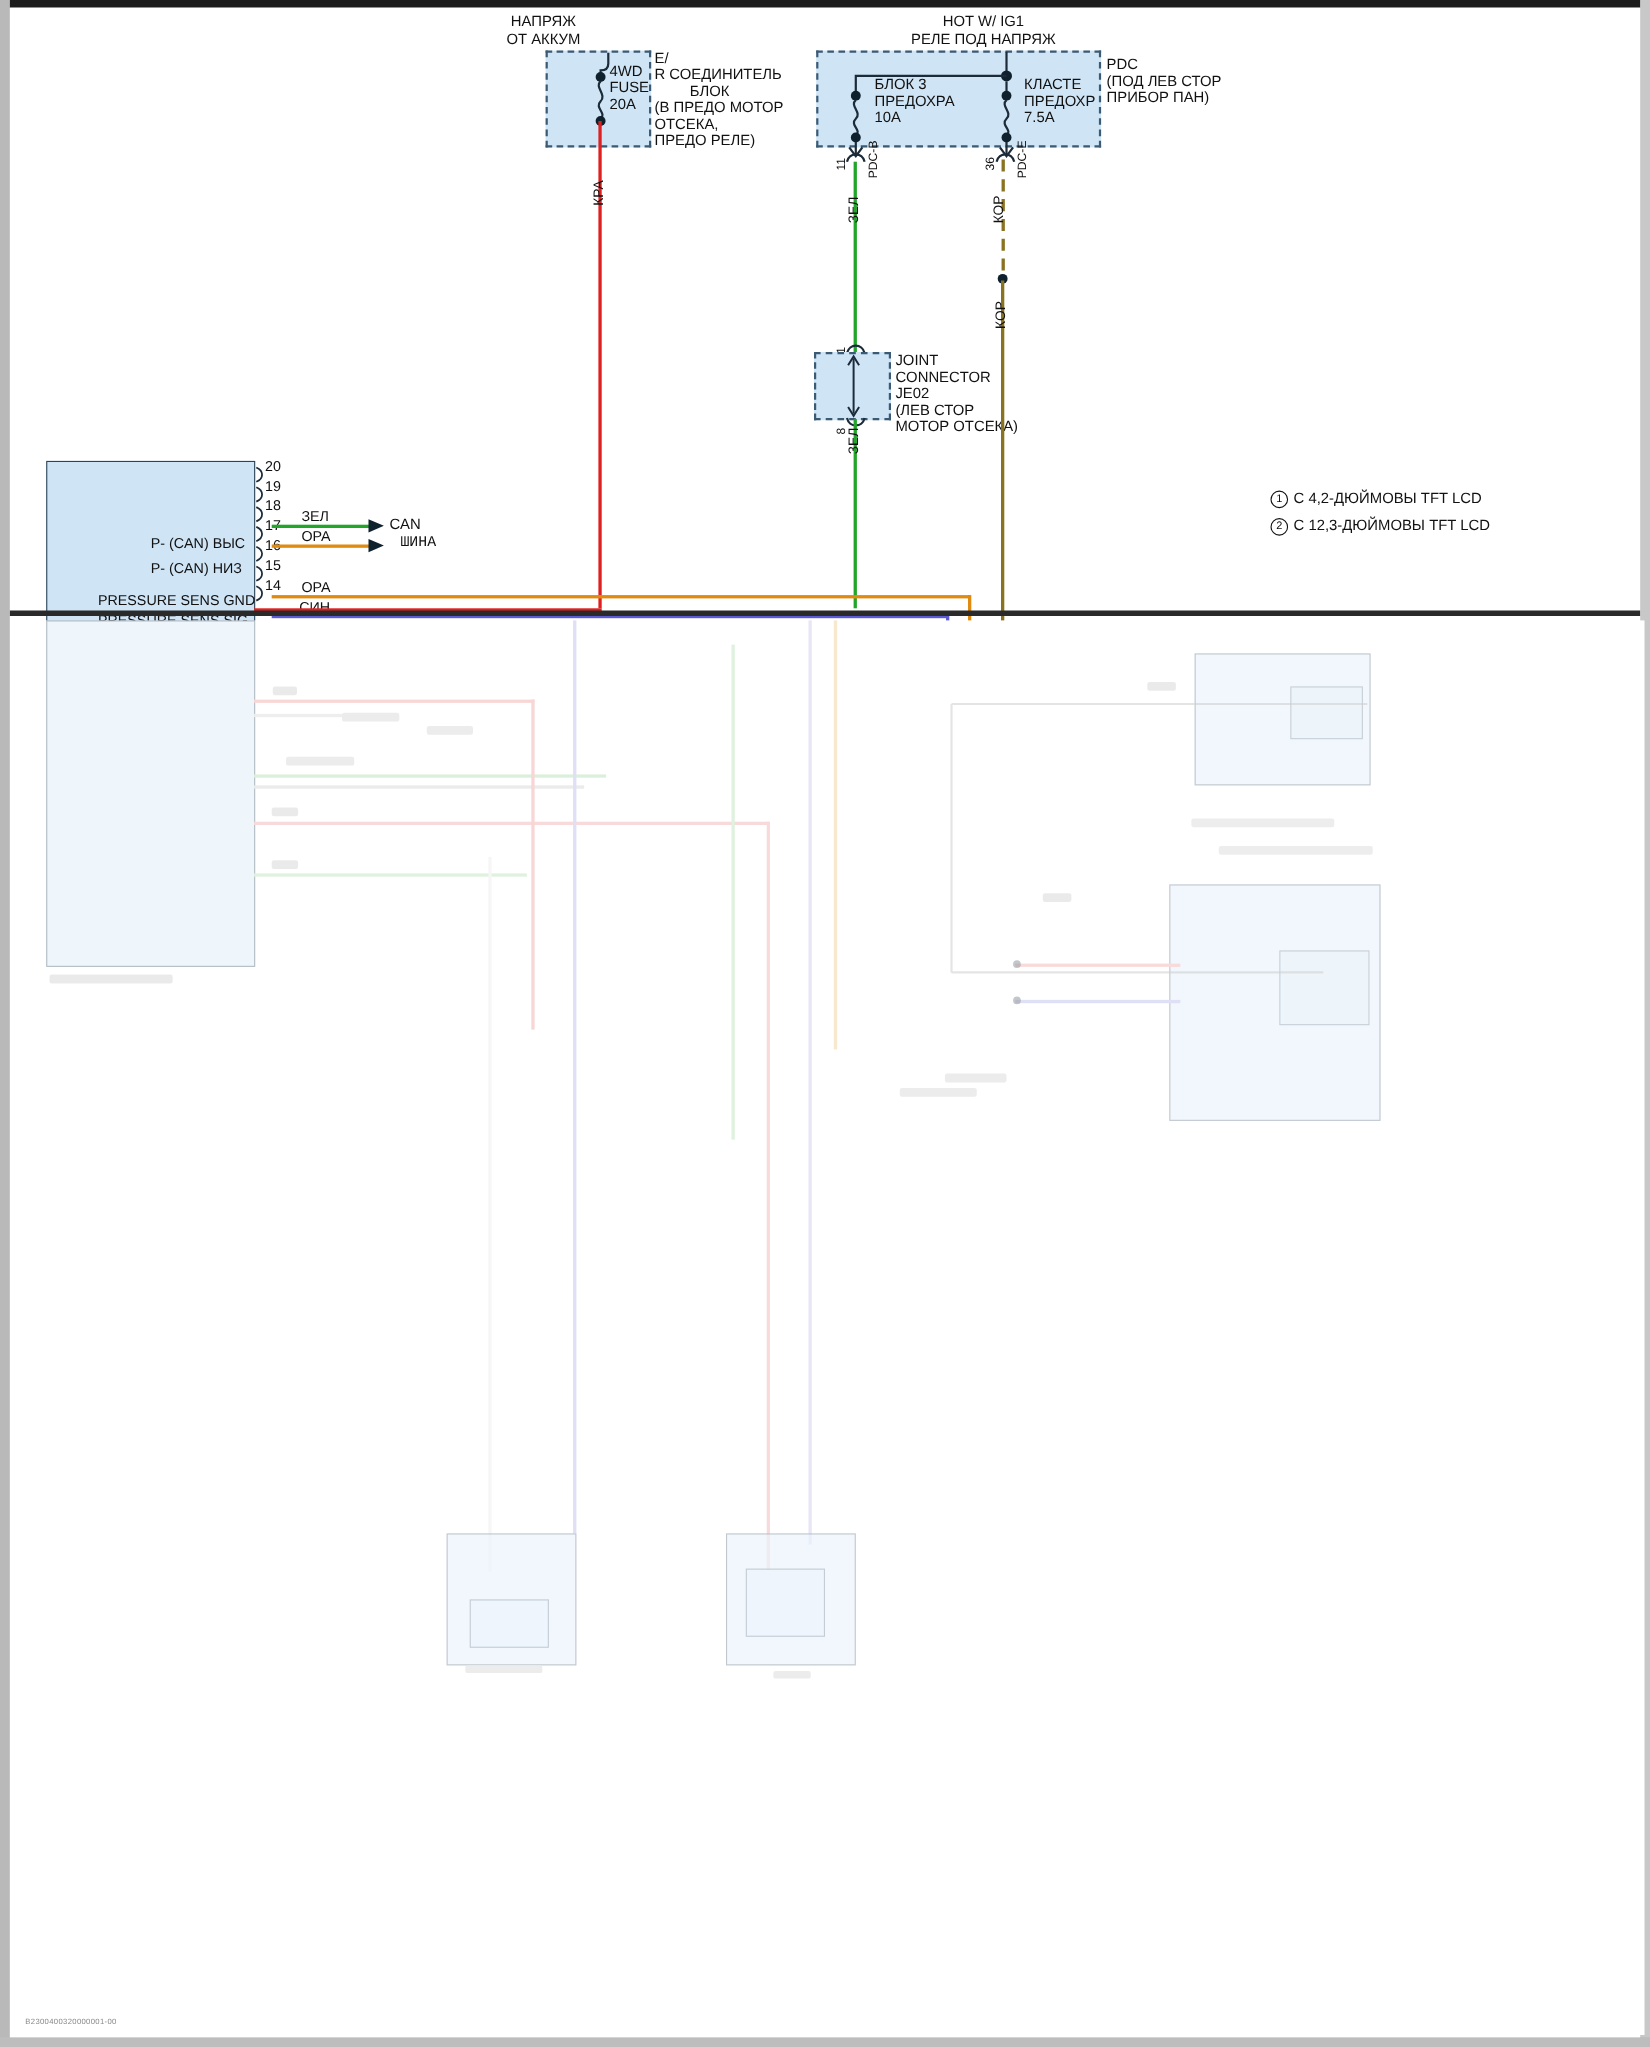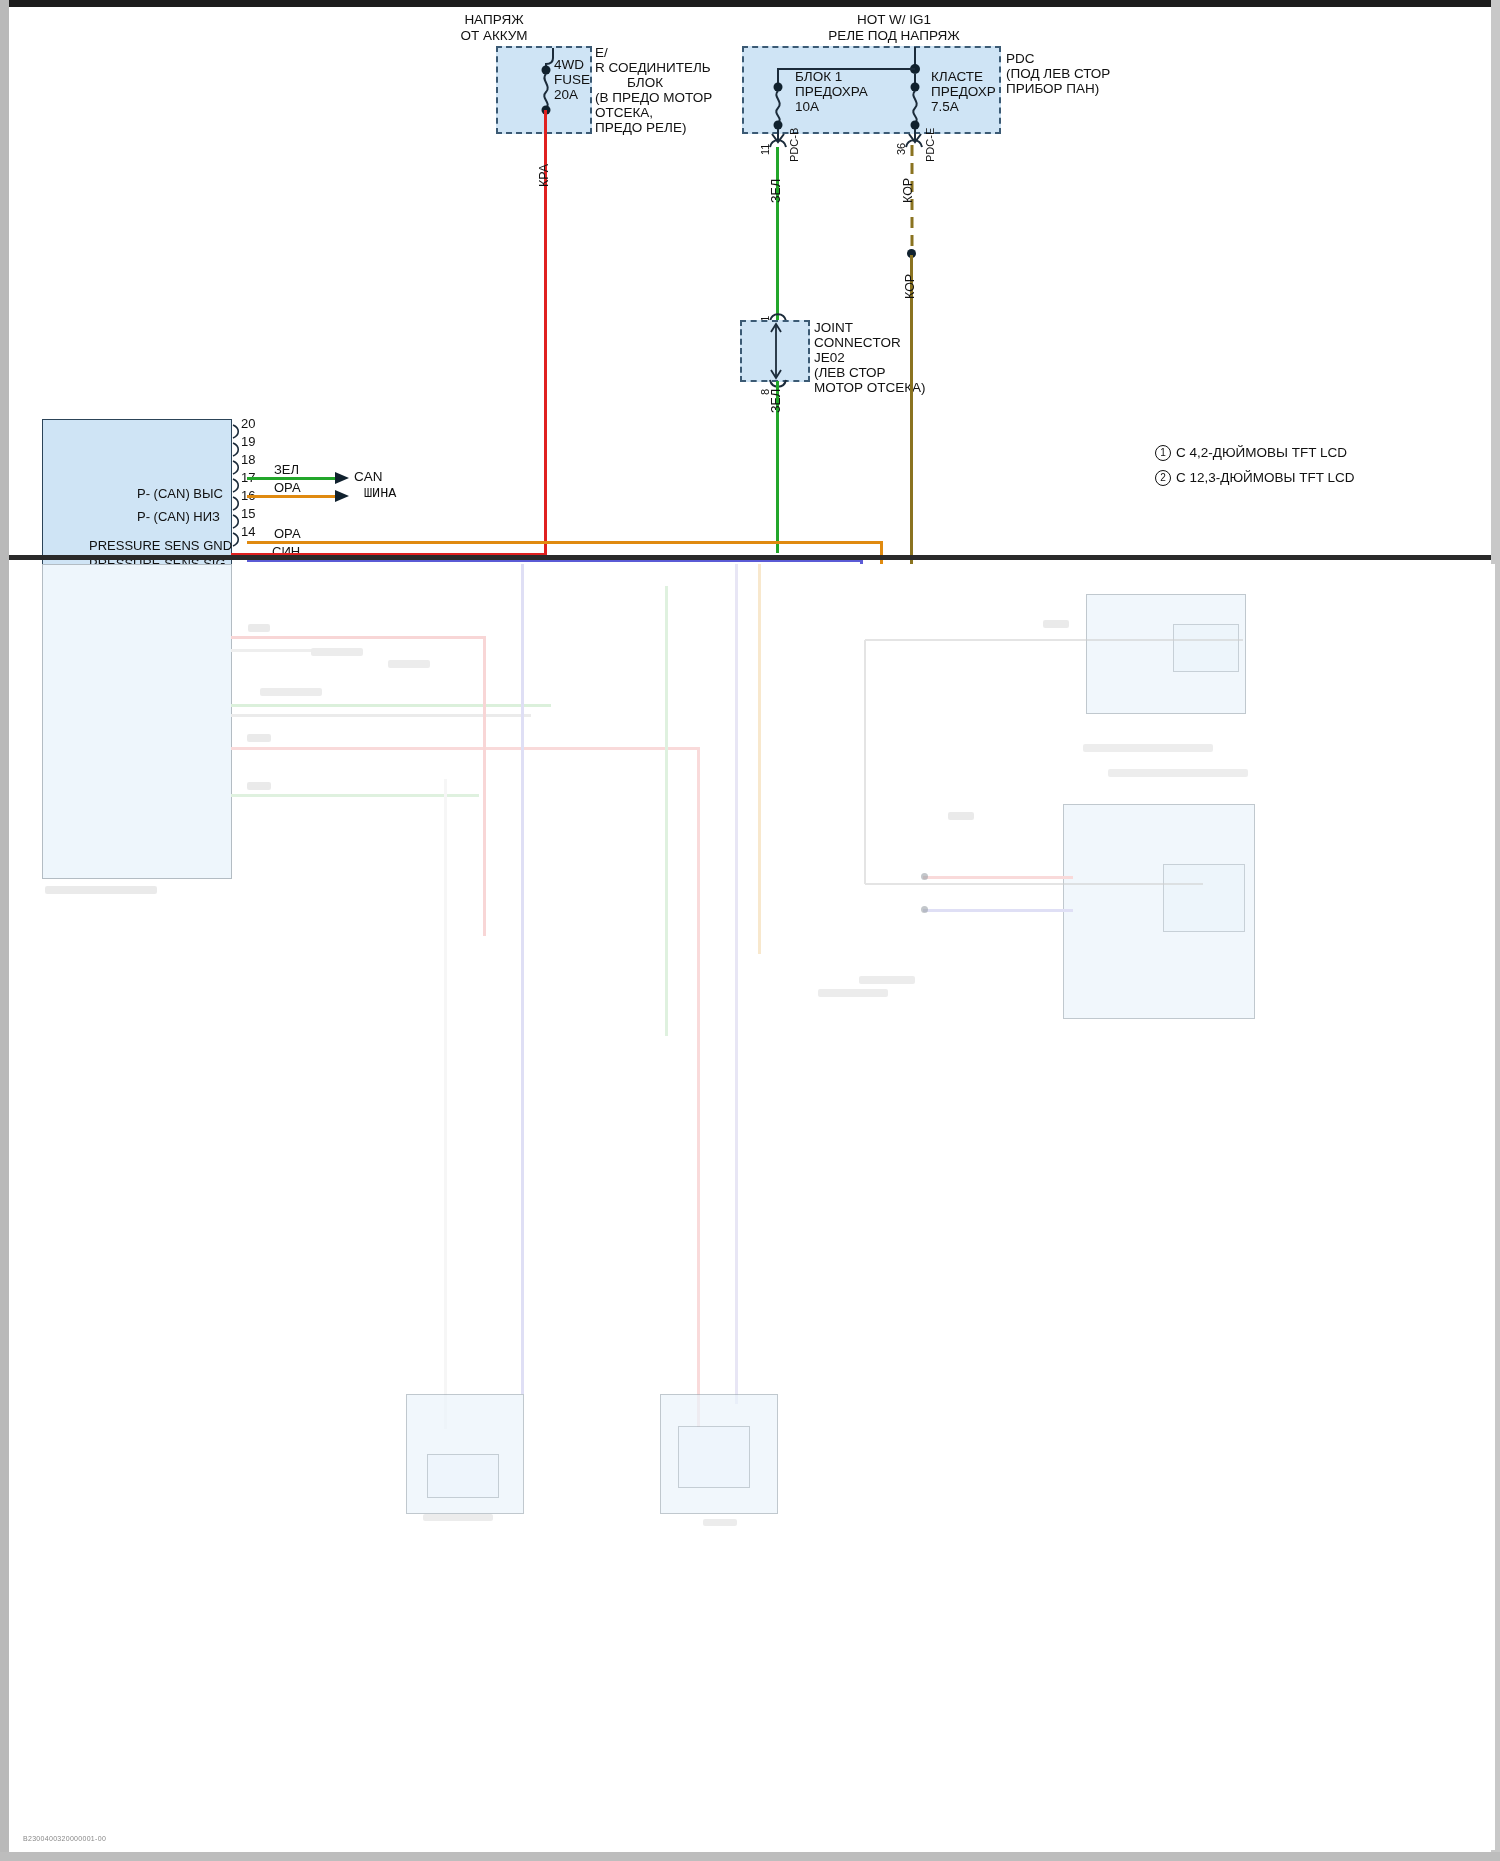--- a/index.html
+++ b/index.html
@@ -124,21 +124,21 @@
         <path d="M30,88 L36,96 L42,88" stroke="#1b2b3a" stroke-width="2" fill="none"></path>
 
         <path d="M173,28 L173,38" stroke="#1b2b3a" stroke-width="2" fill="none"></path>
         <circle cx="173" cy="41" r="4.5" fill="#10212e"></circle>
         <path d="M173,45 C167,50 179,56 173,62 C167,68 179,72 173,77" stroke="#1b2b3a" stroke-width="2" fill="none"></path>
         <circle cx="173" cy="79" r="4.5" fill="#10212e"></circle>
         <path d="M173,83 L173,95" stroke="#1b2b3a" stroke-width="2" fill="none"></path>
         <path d="M167,88 L173,96 L179,88" stroke="#1b2b3a" stroke-width="2" fill="none"></path>
       </svg>
 
-      <div class="lbl" style="left:786px;top:62px;">БЛОК 1</div>
+      <div class="lbl" style="left:786px;top:62px;">БЛОК 3</div>
       <div class="lbl" style="left:786px;top:77px;">ПРЕДОХРА</div>
       <div class="lbl" style="left:786px;top:92px;">10A</div>
 
       <div class="lbl" style="left:922px;top:62px;">КЛАСТЕ</div>
       <div class="lbl" style="left:922px;top:77px;">ПРЕДОХР</div>
       <div class="lbl" style="left:922px;top:92px;">7.5A</div>
 
       <div class="lbl" style="left:997px;top:44px;">PDC</div>
       <div class="lbl" style="left:997px;top:59px;">(ПОД ЛЕВ СТОР</div>
       <div class="lbl" style="left:997px;top:74px;">ПРИБОР ПАН)</div>

